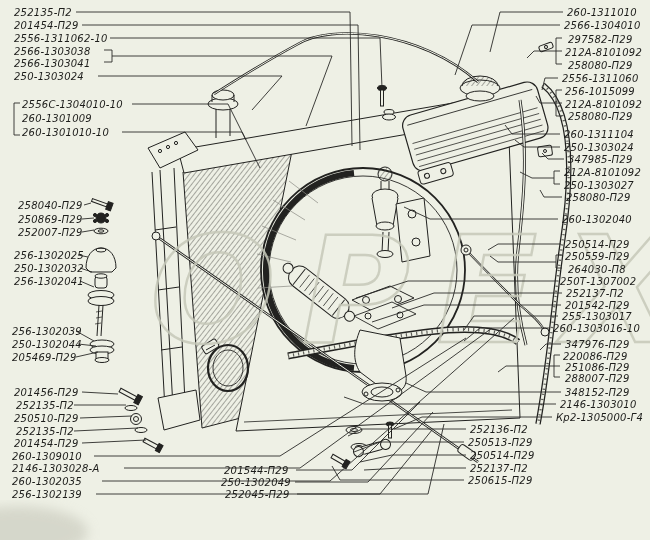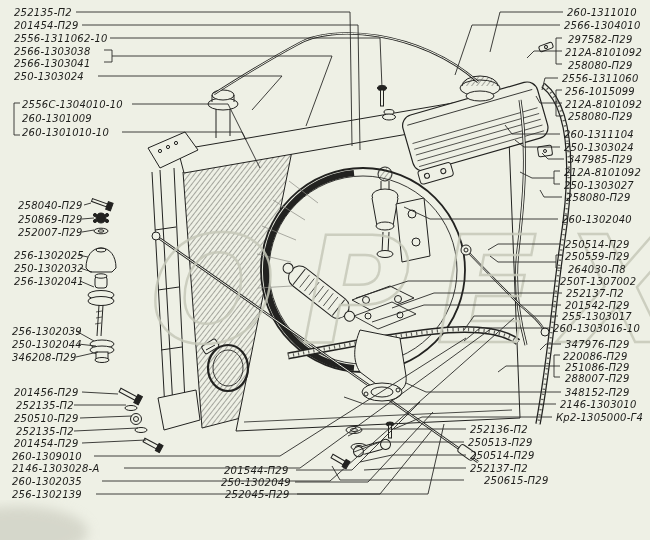--- a/index.html
+++ b/index.html
@@ -347,38 +347,38 @@
       <div class="plabel" style="left: 22px; top: 113px;">260-1301009</div>
       <div class="plabel" style="left: 22px; top: 127px;">260-1301010-10</div>
       <div class="plabel" style="left: 18px; top: 200px;">258040-П29</div>
       <div class="plabel" style="left: 18px; top: 214px;">250869-П29</div>
       <div class="plabel" style="left: 18px; top: 227px;">252007-П29</div>
       <div class="plabel" style="left: 14px; top: 250px;">256-1302025</div>
       <div class="plabel" style="left: 14px; top: 263px;">250-1302032</div>
       <div class="plabel" style="left: 14px; top: 276px;">256-1302041</div>
       <div class="plabel" style="left: 12px; top: 326px;">256-1302039</div>
       <div class="plabel" style="left: 12px; top: 339px;">250-1302044</div>
-      <div class="plabel" style="left: 12px; top: 352px;">346208-П29</div>
+      <div class="plabel" style="left: 12px; top: 352px;">205469-П29</div>
       <div class="plabel" style="left: 14px; top: 387px;">201456-П29</div>
       <div class="plabel" style="left: 16px; top: 400px;">252135-П2</div>
       <div class="plabel" style="left: 14px; top: 413px;">250510-П29</div>
       <div class="plabel" style="left: 16px; top: 426px;">252135-П2</div>
       <div class="plabel" style="left: 14px; top: 438px;">201454-П29</div>
       <div class="plabel" style="left: 12px; top: 451px;">260-1309010</div>
       <div class="plabel" style="left: 12px; top: 463px;">2146-1303028-А</div>
       <div class="plabel" style="left: 12px; top: 476px;">260-1302035</div>
       <div class="plabel" style="left: 12px; top: 489px;">256-1302139</div>
       <div class="plabel" style="left: 224px; top: 465px;">201544-П29</div>
       <div class="plabel" style="left: 221px; top: 477px;">250-1302049</div>
       <div class="plabel" style="left: 225px; top: 489px;">252045-П29</div>
       <div class="plabel" style="left: 470px; top: 424px;">252136-П2</div>
       <div class="plabel" style="left: 468px; top: 437px;">250513-П29</div>
       <div class="plabel" style="left: 470px; top: 450px;">250514-П29</div>
       <div class="plabel" style="left: 470px; top: 463px;">252137-П2</div>
-      <div class="plabel" style="left: 468px; top: 475px; margin-left: 16px;">250615-П29</div>
+      <div class="plabel" style="left: 468px; top: 475px;">250615-П29</div>
       <div class="plabel" style="left: 567px; top: 7px;">260-1311010</div>
       <div class="plabel" style="left: 564px; top: 20px;">2566-1304010</div>
       <div class="plabel" style="left: 568px; top: 34px;">297582-П29</div>
       <div class="plabel" style="left: 565px; top: 47px;">212А-8101092</div>
       <div class="plabel" style="left: 568px; top: 60px;">258080-П29</div>
       <div class="plabel" style="left: 562px; top: 73px;">2556-1311060</div>
       <div class="plabel" style="left: 565px; top: 86px;">256-1015099</div>
       <div class="plabel" style="left: 565px; top: 99px;">212А-8101092</div>
       <div class="plabel" style="left: 568px; top: 111px;">258080-П29</div>
       <div class="plabel" style="left: 564px; top: 129px;">260-1311104</div>

